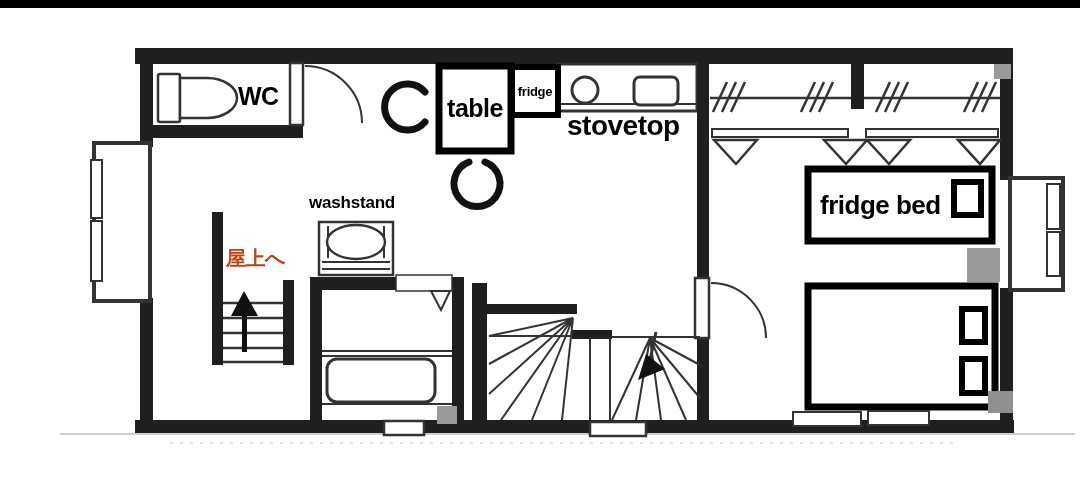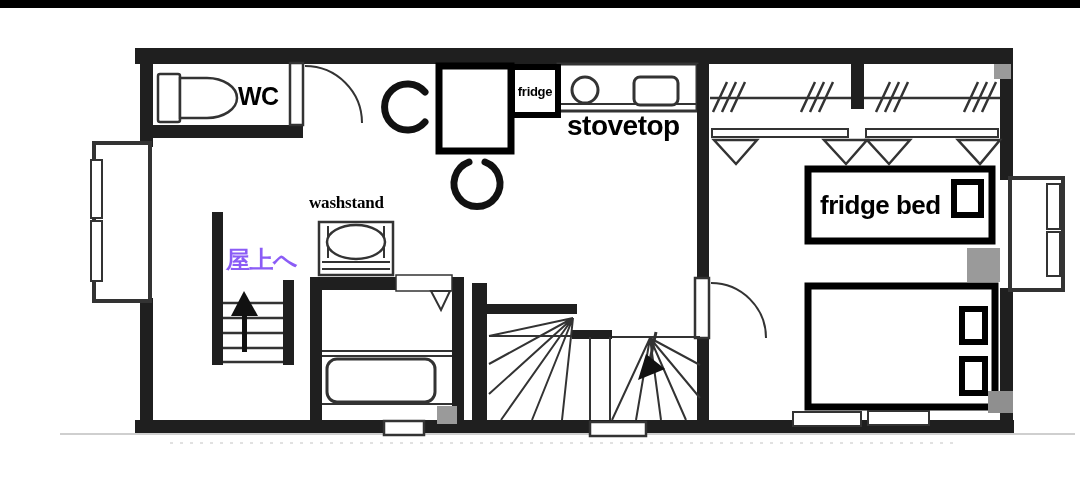--- a/index.html
+++ b/index.html
@@ -8,22 +8,22 @@
   .letterbox{position:absolute;left:0;top:0;width:1080px;height:8px;background:#000;}
   svg{position:absolute;left:0;top:0;}
   .lbl{position:absolute;font-weight:700;color:#000;white-space:nowrap;
        font-family:"Liberation Sans",sans-serif;letter-spacing:-0.5px;line-height:1;}
   .boxed{display:flex;align-items:center;}
   .ctr{justify-content:center;}
   #lbl-wc{left:238px;top:84px;font-size:25px;}
   #lbl-table{left:439px;top:66px;width:72px;height:85px;font-size:25px;}
   #lbl-fridge{left:512px;top:67px;width:46px;height:48px;font-size:13px;letter-spacing:-0.3px;}
   #lbl-stovetop{left:567px;top:112px;font-size:28px;}
-  #lbl-washstand{left:309px;top:194px;font-size:17px;letter-spacing:-0.2px;font-family:Liberation Serif, serif;}
-  #lbl-rooftop{left:226px;top:248px;font-size:24px;color:#8b5cf6;filter:blur(0.4px);}
+  #lbl-washstand{left:309px;top:194px;font-size:17px;letter-spacing:-0.2px;}
+  #lbl-rooftop{left:226px;top:248px;font-size:20px;color:#c2410c;filter:blur(0.4px);}
   #lbl-singlebed{left:808px;top:169px;width:150px;height:72px;padding-left:12px;font-size:26px;}
   #lbl-doublebed{left:808px;top:286px;width:152px;height:121px;padding-left:11px;font-size:26px;}
 </style>
 </head>
 <body>
 
 <div id="stage">
   <div class="letterbox"></div>
 
   <svg width="1080" height="481" viewBox="0 0 1080 481">
@@ -175,18 +175,19 @@
         <rect x="590" y="422" width="56" height="14" fill="#fff" stroke-width="2.5"></rect>
       </g>
       <rect x="437" y="406" width="20" height="18" fill="#9a9a9a" stroke="none"></rect>
 
       <rect x="439" y="66" width="72" height="85" fill="#fff" stroke="#000" stroke-width="7"></rect>
       <rect x="512" y="67" width="46" height="48" fill="#fff" stroke="#000" stroke-width="6"></rect>
     </g>
   </svg>
 
   <div class="lbl" id="lbl-wc">WC</div>
+  <div class="lbl boxed ctr" id="lbl-table">table</div>
   <div class="lbl boxed ctr" id="lbl-fridge">fridge</div>
   <div class="lbl" id="lbl-stovetop">stovetop</div>
   <div class="lbl" id="lbl-washstand">washstand</div>
   <div class="lbl" id="lbl-rooftop">屋上へ</div>
   <div class="lbl boxed" id="lbl-singlebed">fridge bed</div>
 </div>
 
 </body></html>

